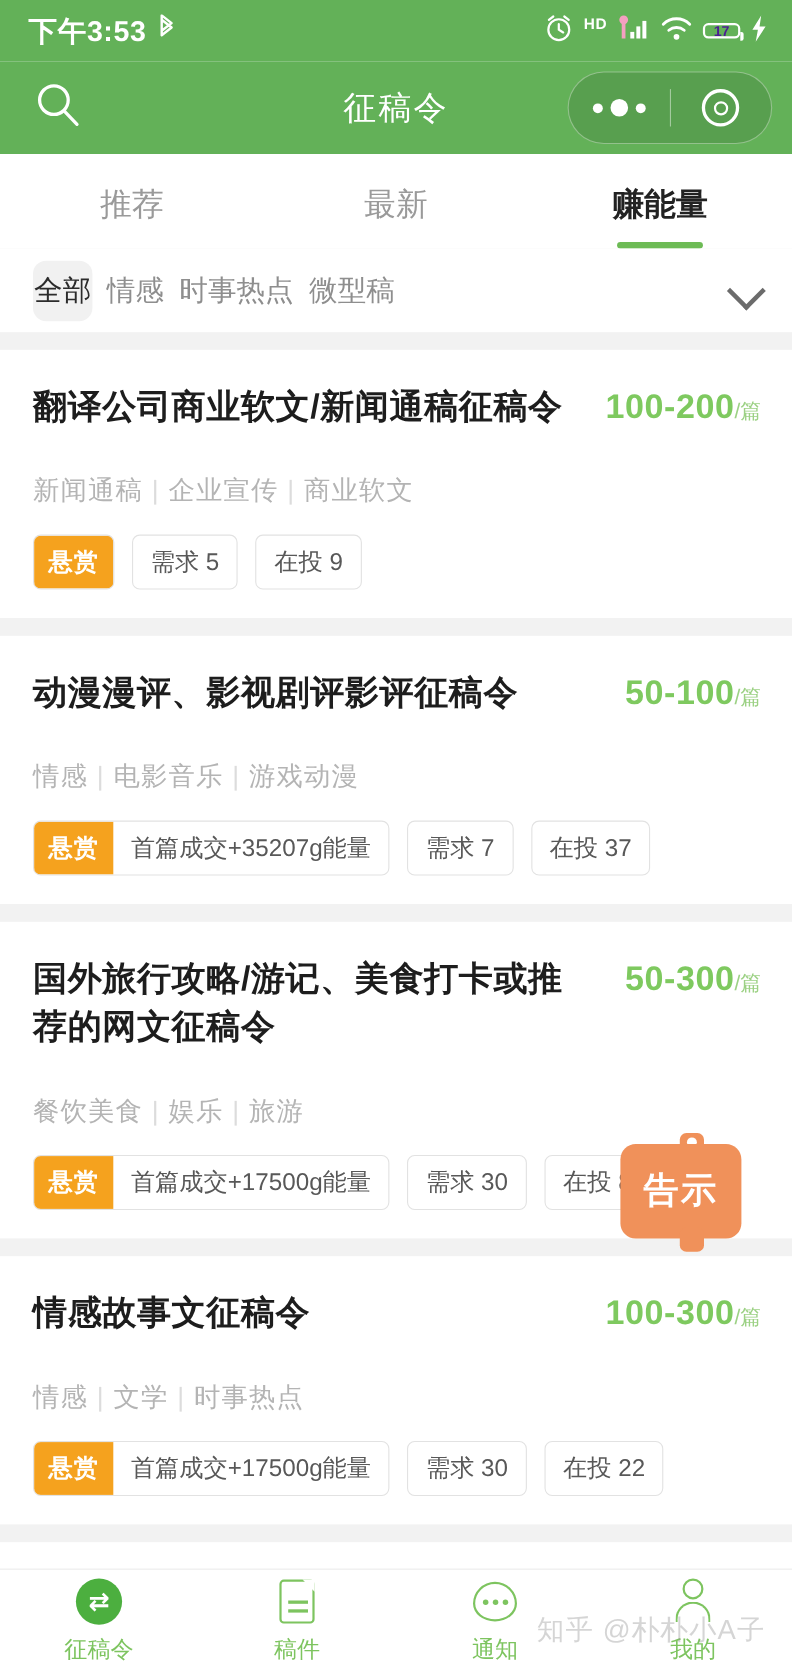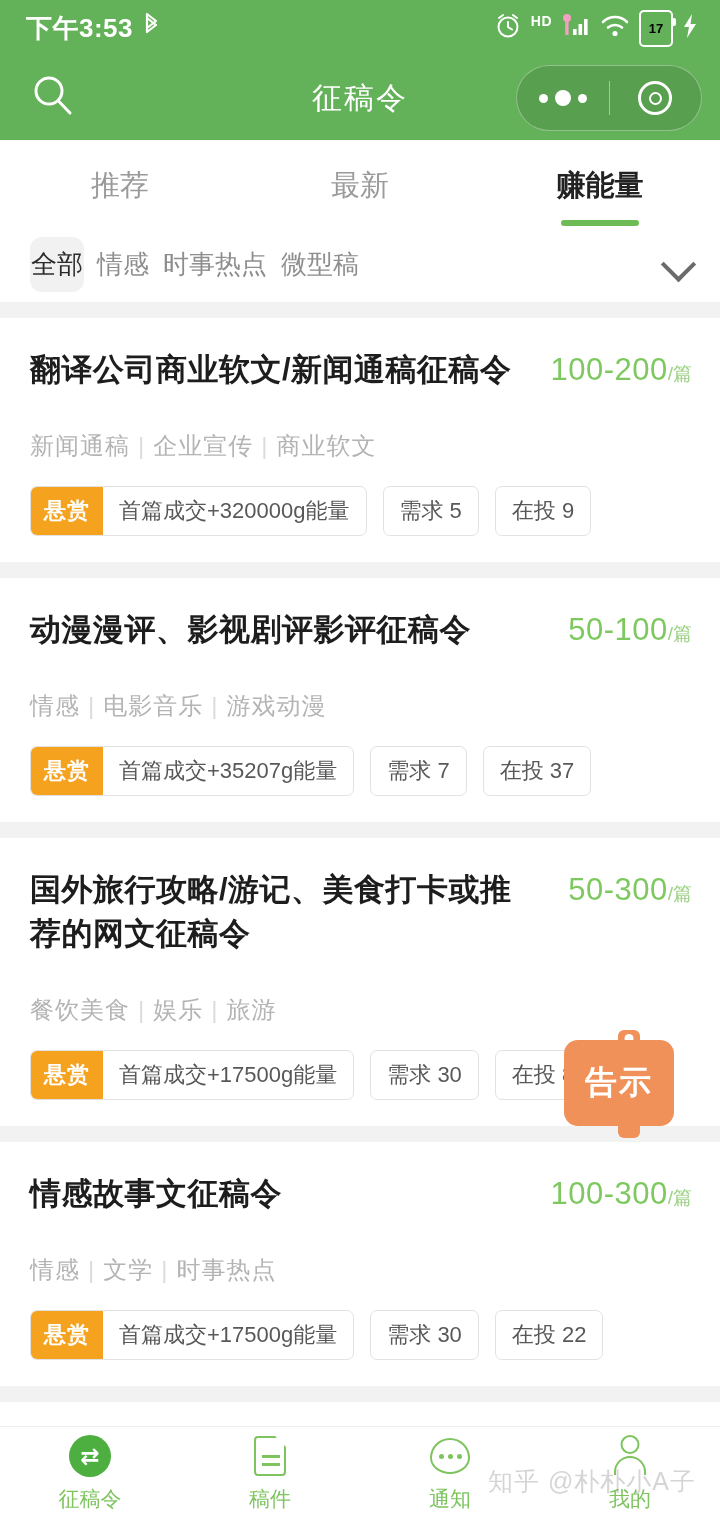--- a/index.html
+++ b/index.html
@@ -16,23 +16,23 @@
     height:56px; background:#63b158; color:#ffffff;
     display:flex; align-items:center; justify-content:space-between;
     padding:0 22px 0 26px;
   }
   .sb-left { display:flex; align-items:center; gap:10px; }
   .sb-time { font-size:26px; font-weight:700; letter-spacing:.5px; }
   .sb-right { display:flex; align-items:center; gap:9px; }
   .icon-sq { display:inline-block; }
   .hd-label { font-size:14px; font-weight:700; position:relative; top:-7px; letter-spacing:.5px; }
   .batt {
-    position:relative; width:34px; height:37px; border:2.5px solid #ffffff; border-radius:5px;
+    position:relative; width:34px; height:14px; border:2.5px solid #ffffff; border-radius:5px;
     display:flex; align-items:center; justify-content:center;
-    font-size:13px; font-weight:700; color:#000000;
+    font-size:13px; font-weight:700; color:#4c1d95;
   }
   .batt::after{ content:""; position:absolute; right:-5px; top:6px; width:3px; height:8px; background:#fff; border-radius:0 2px 2px 0; }
 
   
   .header {
     height:84px; background:#63b158;
     display:flex; align-items:center; position:relative;
     padding:0 18px 0 30px;
   }
   .hdr-title {
@@ -84,21 +84,21 @@
 
   
   .list { background:#f2f2f2; }
   .gap { height:16px; background:#f2f2f2; }
   .card { background:#ffffff; padding:30px 28px 26px 30px; }
   .card-top { display:flex; align-items:flex-start; gap:30px; }
   .card-title {
     flex:1; font-size:31px; font-weight:700; color:#1d1d1d; line-height:1.42; letter-spacing:.5px;
   }
   .price { white-space:nowrap; padding-top:4px; }
-  .price b { font-size:31px; font-weight:400; color:#7ec95f; letter-spacing:.5px; }
+  .price b { font-size:31px; font-weight:700; color:#7ec95f; letter-spacing:.5px; }
   .price em { font-style:normal; font-size:19px; color:#9cd184; }
   .cats { margin-top:38px; font-size:24px; color:#b4b4b4; letter-spacing:1px; }
   .cats .sep { color:#dcdcdc; padding:0 8px; }
   .tags { margin-top:24px; display:flex; align-items:center; gap:16px; flex-wrap:nowrap; }
   .bounty-wrap { display:flex; align-items:stretch; border:1px solid #e2e2e2; border-radius:7px; overflow:hidden; }
   .bounty {
     background:#f5a21e; color:#ffffff; font-size:22px; font-weight:700;
     padding:9px 13px; display:flex; align-items:center; letter-spacing:1px;
   }
   .bounty-text { font-size:22px; color:#585858; padding:9px 16px; display:flex; align-items:center; white-space:nowrap; }
@@ -260,21 +260,20 @@
         <div class="price">
           <b>100-200</b><em>/篇</em>
         </div>
       </div>
       <div class="cats">
         <span>新闻通稿</span><span class="sep">|</span><span>企业宣传</span><span class="sep">|</span><span>商业软文</span>
       </div>
       <div class="tags">
         <div class="bounty-wrap">
           <span class="bounty">悬赏</span>
-          <span class="bounty-text">首篇成交+320000g能量</span>
         </div>
         <span class="tagbox">需求 5</span>
         <span class="tagbox">在投 9</span>
       </div>
     </div>
 
     <div class="gap"></div>
 
     <div class="card">
       <div class="card-top">

